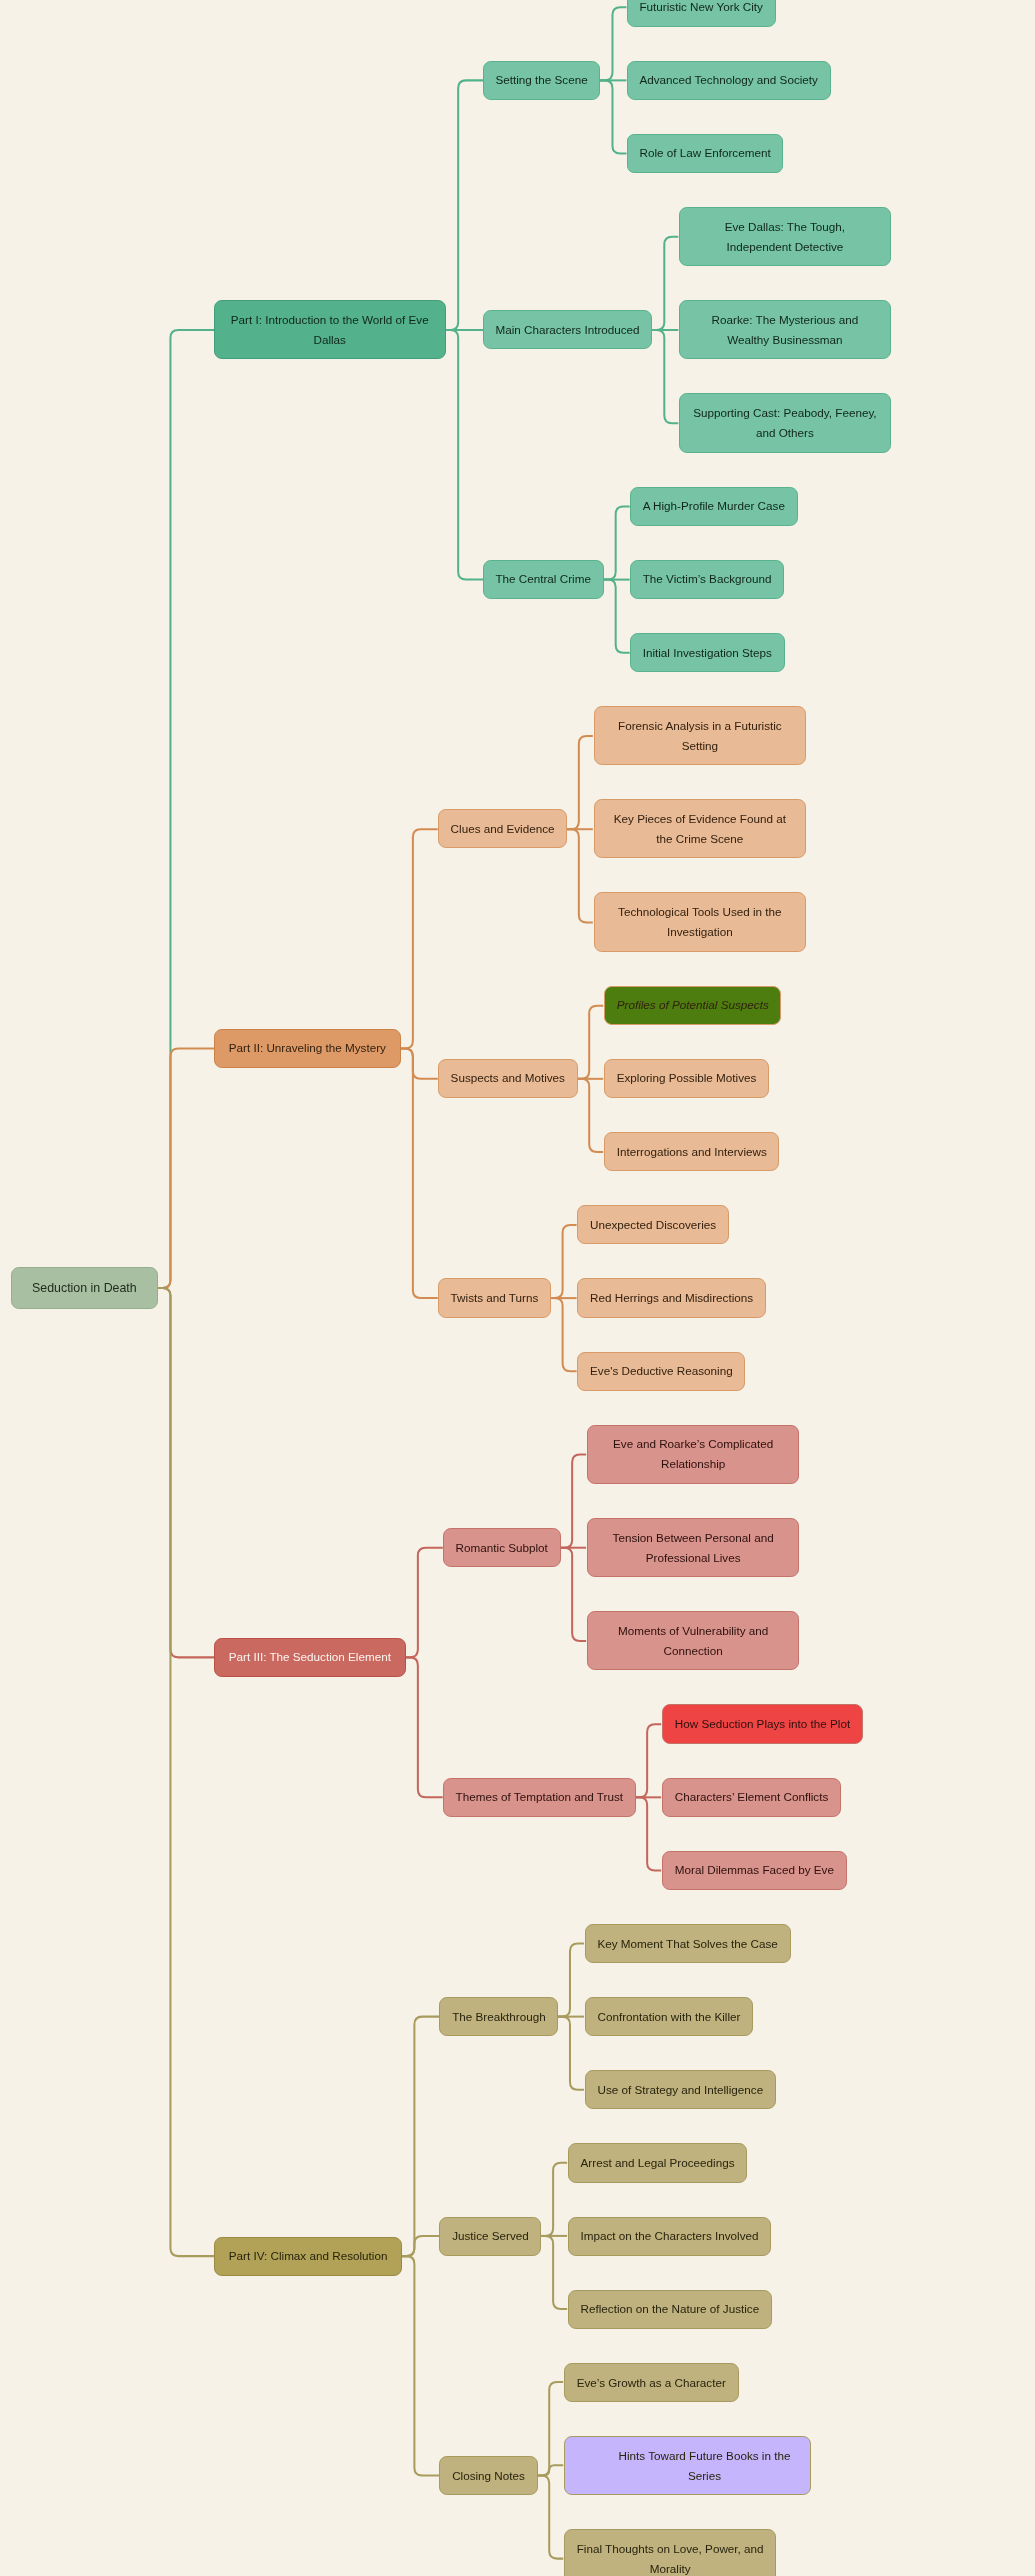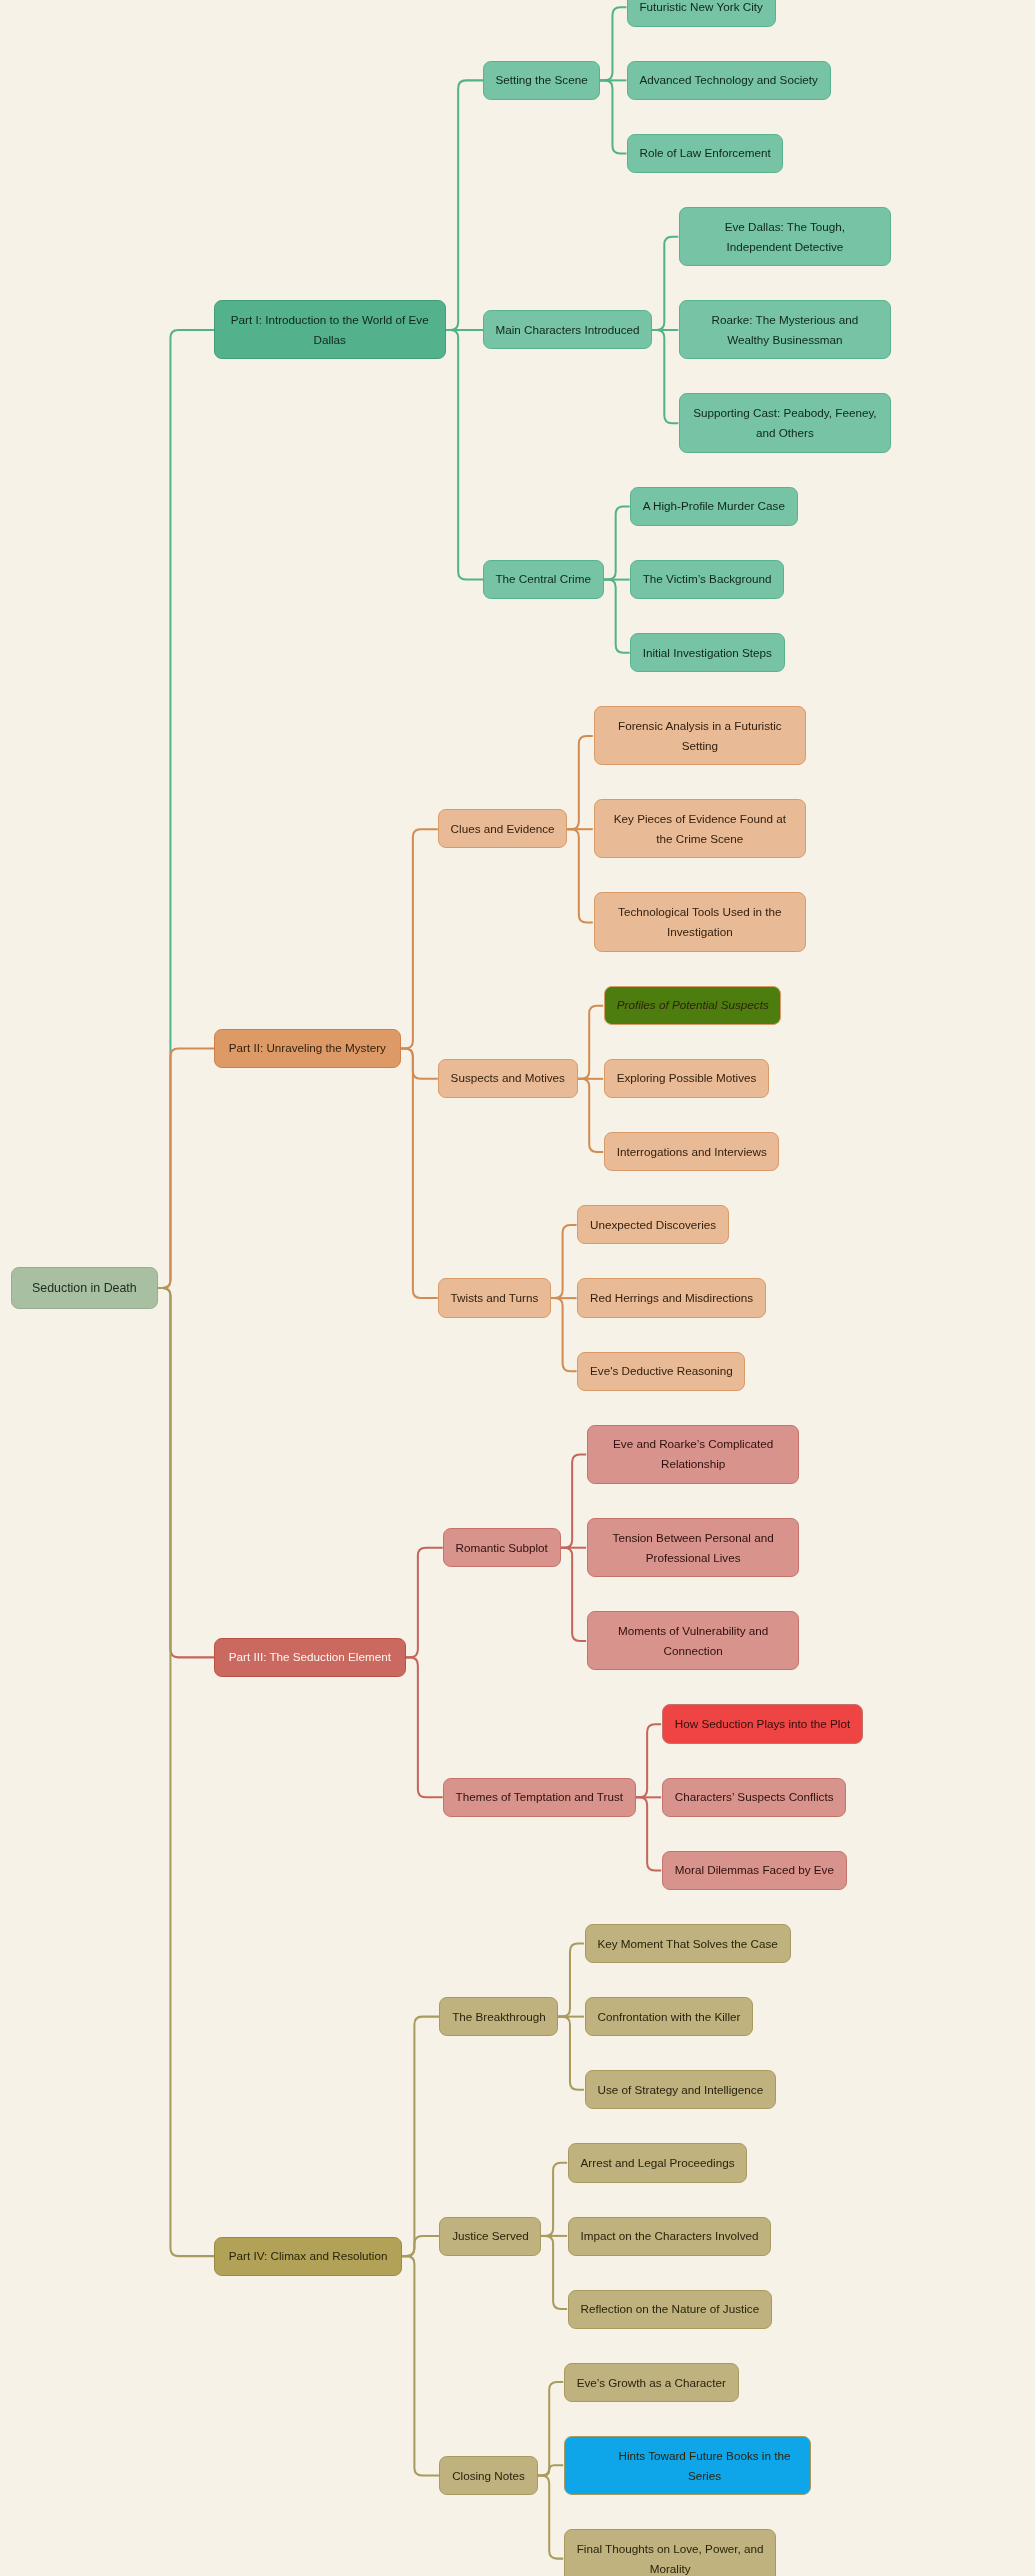--- a/index.html
+++ b/index.html
@@ -91,21 +91,21 @@
             <div class="subtree">
               <div class="node branch" style="background: rgb(118, 196, 165); border-color: rgb(87, 178, 141); color: rgb(16, 38, 29);">Setting the Scene</div>
               <div class="children lv2">
                 <div class="subtree">
                   <div class="node leaf" style="background: rgb(118, 196, 165); border-color: rgb(87, 178, 141); color: rgb(16, 38, 29);">Futuristic New York City</div>
                 </div>
                 <div class="subtree">
                   <div class="node leaf" style="background: rgb(118, 196, 165); border-color: rgb(87, 178, 141); color: rgb(16, 38, 29);">Advanced Technology and Society</div>
                 </div>
                 <div class="subtree">
-                  <div class="node leaf" style="background: rgb(118, 196, 165); border-color: rgb(87, 178, 141); color: rgb(16, 38, 29);">Role of Law Enforcement</div>
+                  <div class="node leaf" style="background: rgb(118, 196, 165); border-color: rgb(87, 178, 141); color: rgb(16, 38, 29); border-radius: 7px;">Role of Law Enforcement</div>
                 </div>
               </div>
             </div>
             <div class="subtree">
               <div class="node branch" style="background: rgb(118, 196, 165); border-color: rgb(87, 178, 141); color: rgb(16, 38, 29);">Main Characters Introduced</div>
               <div class="children lv2">
                 <div class="subtree">
                   <div class="node leaf" style="background: rgb(118, 196, 165); border-color: rgb(87, 178, 141); color: rgb(16, 38, 29);">Eve Dallas: The Tough, Independent Detective</div>
                 </div>
                 <div class="subtree">
@@ -196,21 +196,21 @@
                 </div>
               </div>
             </div>
             <div class="subtree">
               <div class="node branch" style="background: rgb(216, 147, 140); border-color: rgb(196, 114, 106); color: rgb(46, 16, 13);">Themes of Temptation and Trust</div>
               <div class="children lv2">
                 <div class="subtree">
                   <div class="node leaf" style="background: #ef4444; border-color: rgb(196, 114, 106); color: rgb(46, 16, 13); border-radius: 8px;">How Seduction Plays into the Plot</div>
                 </div>
                 <div class="subtree">
-                  <div class="node leaf" style="background: rgb(216, 147, 140); border-color: rgb(196, 114, 106); color: rgb(46, 16, 13);">Characters’ Suspects Conflicts</div>
+                  <div class="node leaf" style="background: rgb(216, 147, 140); border-color: rgb(196, 114, 106); color: rgb(46, 16, 13);">Characters’ Element Conflicts</div>
                 </div>
                 <div class="subtree">
                   <div class="node leaf" style="background: rgb(216, 147, 140); border-color: rgb(196, 114, 106); color: rgb(46, 16, 13);">Moral Dilemmas Faced by Eve</div>
                 </div>
               </div>
             </div>
           </div>
         </div>
         <div class="subtree">
           <div class="node part" style="background: rgb(177, 162, 87); border-color: rgb(153, 138, 65); color: rgb(41, 36, 14);">Part IV: Climax and Resolution</div>
@@ -243,21 +243,21 @@
                 </div>
               </div>
             </div>
             <div class="subtree">
               <div class="node branch" style="background: rgb(191, 178, 126); border-color: rgb(167, 154, 94); color: rgb(41, 36, 14);">Closing Notes</div>
               <div class="children lv2">
                 <div class="subtree">
                   <div class="node leaf" style="background: rgb(191, 178, 126); border-color: rgb(167, 154, 94); color: rgb(41, 36, 14);">Eve’s Growth as a Character</div>
                 </div>
                 <div class="subtree">
-                  <div class="node leaf" style="background: #0ea5e9; border-color: rgb(167, 154, 94); color: rgb(41, 36, 14); padding-left: 46px;">Hints Toward Future Books in the Series</div>
+                  <div class="node leaf" style="background: #c4b5fd; border-color: rgb(167, 154, 94); color: rgb(41, 36, 14); padding-left: 46px;">Hints Toward Future Books in the Series</div>
                 </div>
                 <div class="subtree">
                   <div class="node leaf" style="background: rgb(191, 178, 126); border-color: rgb(167, 154, 94); color: rgb(41, 36, 14);">Final Thoughts on Love, Power, and Morality</div>
                 </div>
               </div>
             </div>
           </div>
         </div>
       </div>
     </div>

